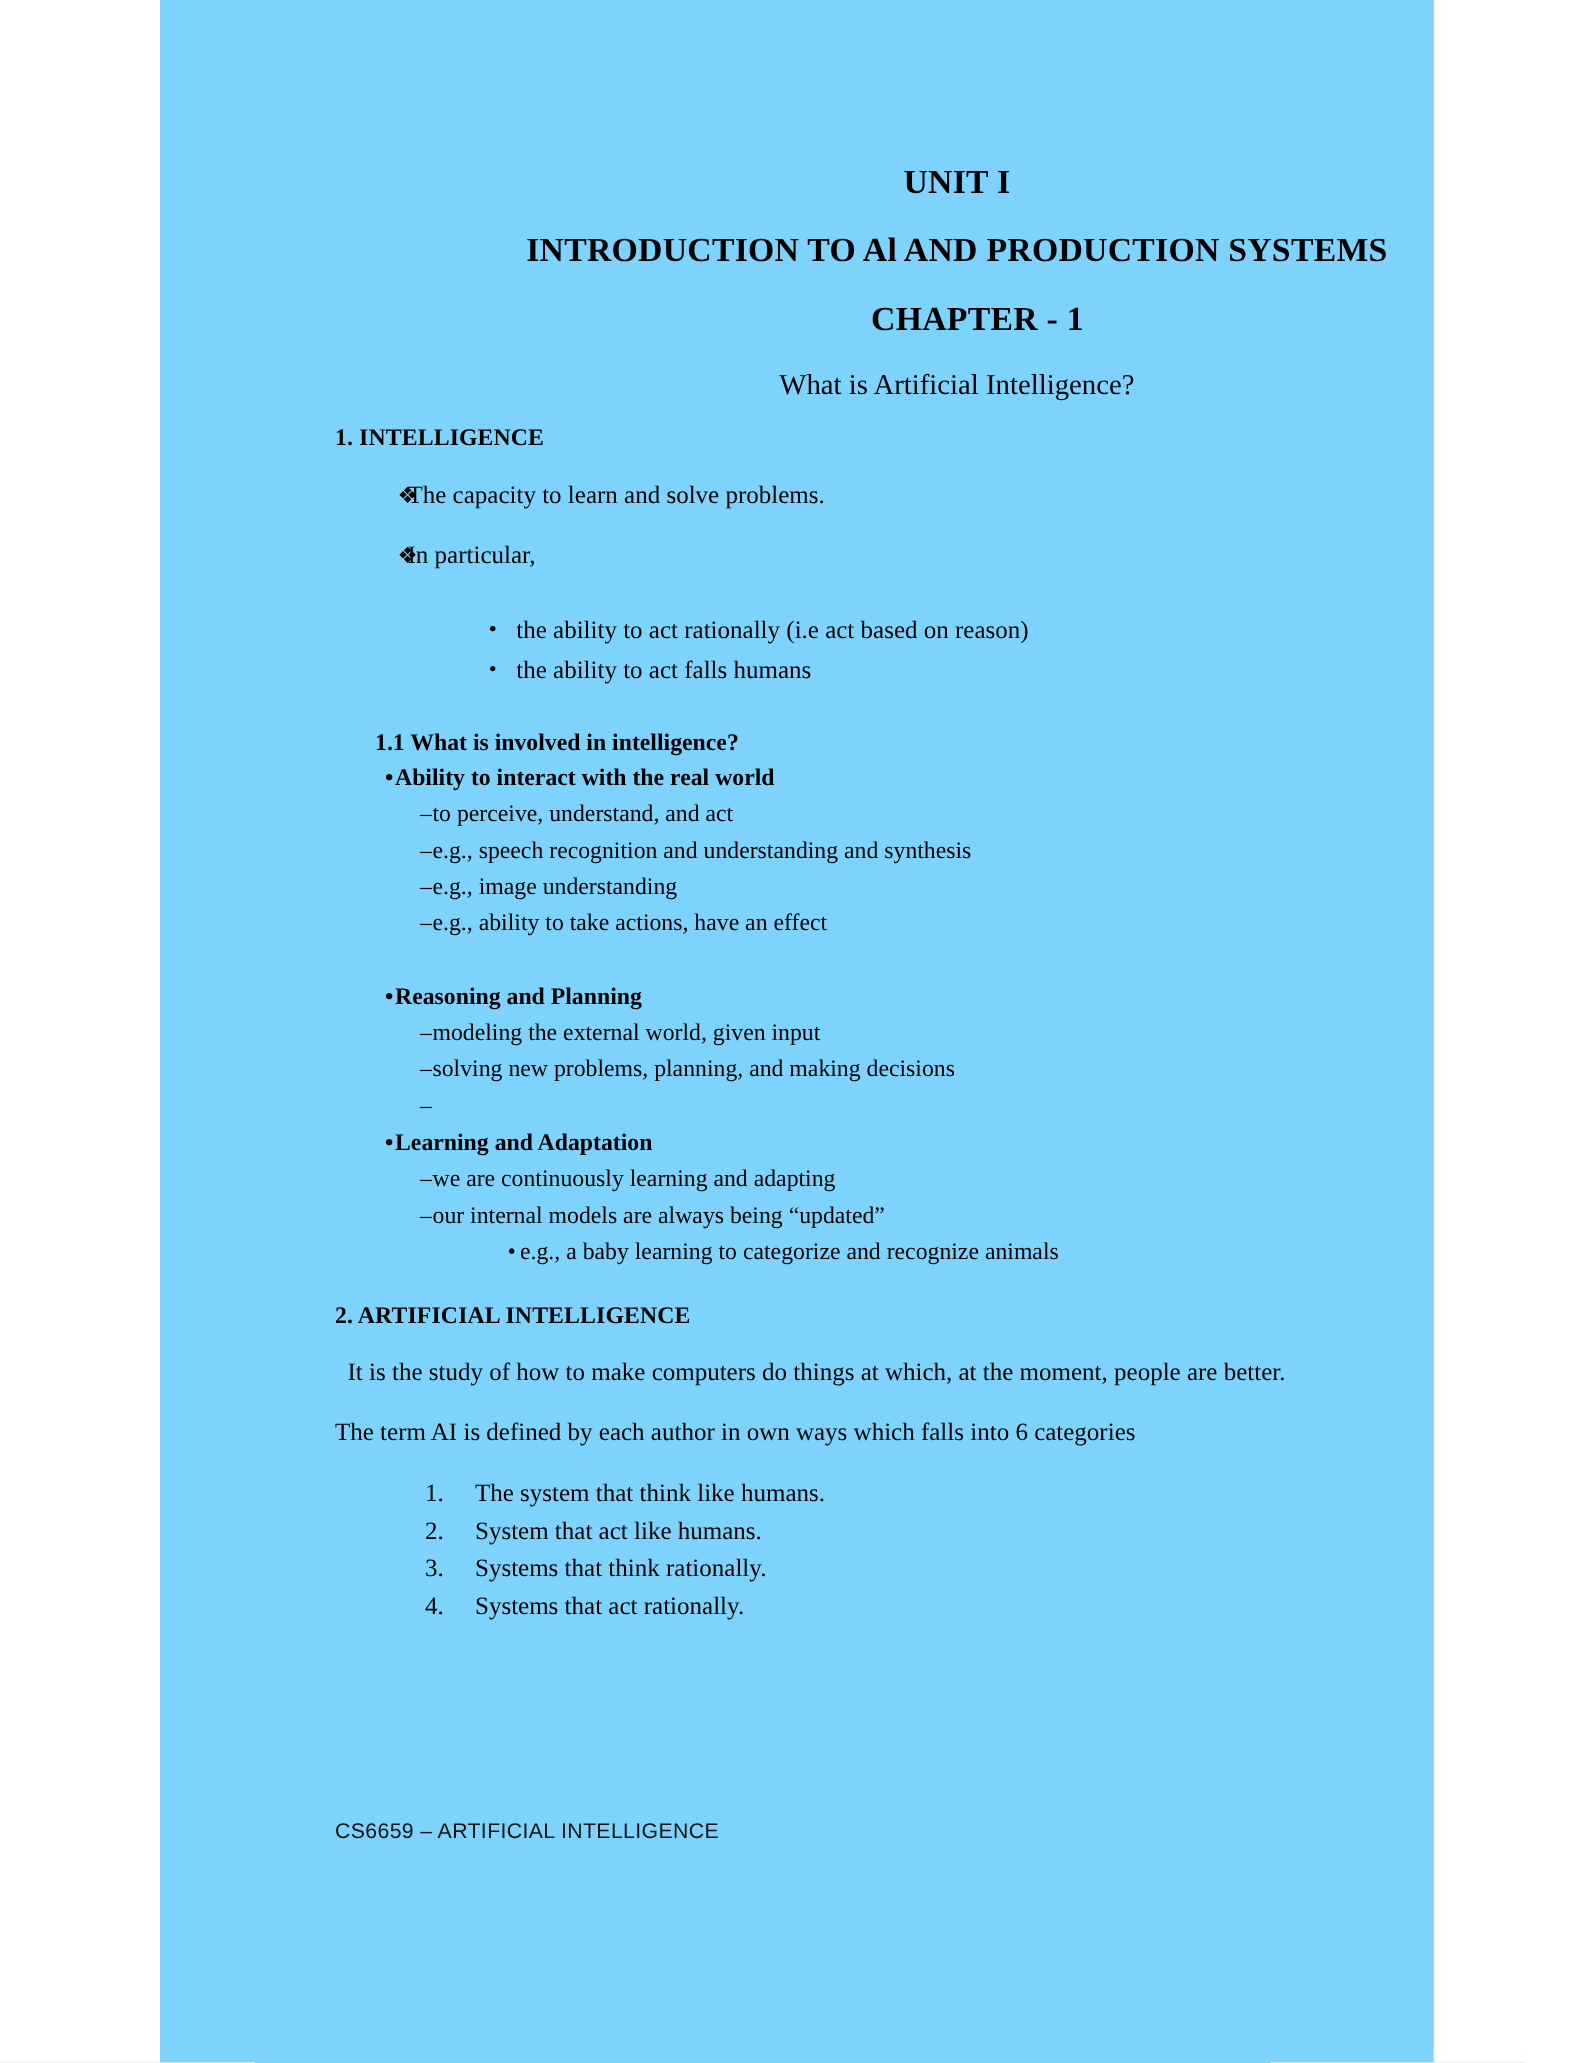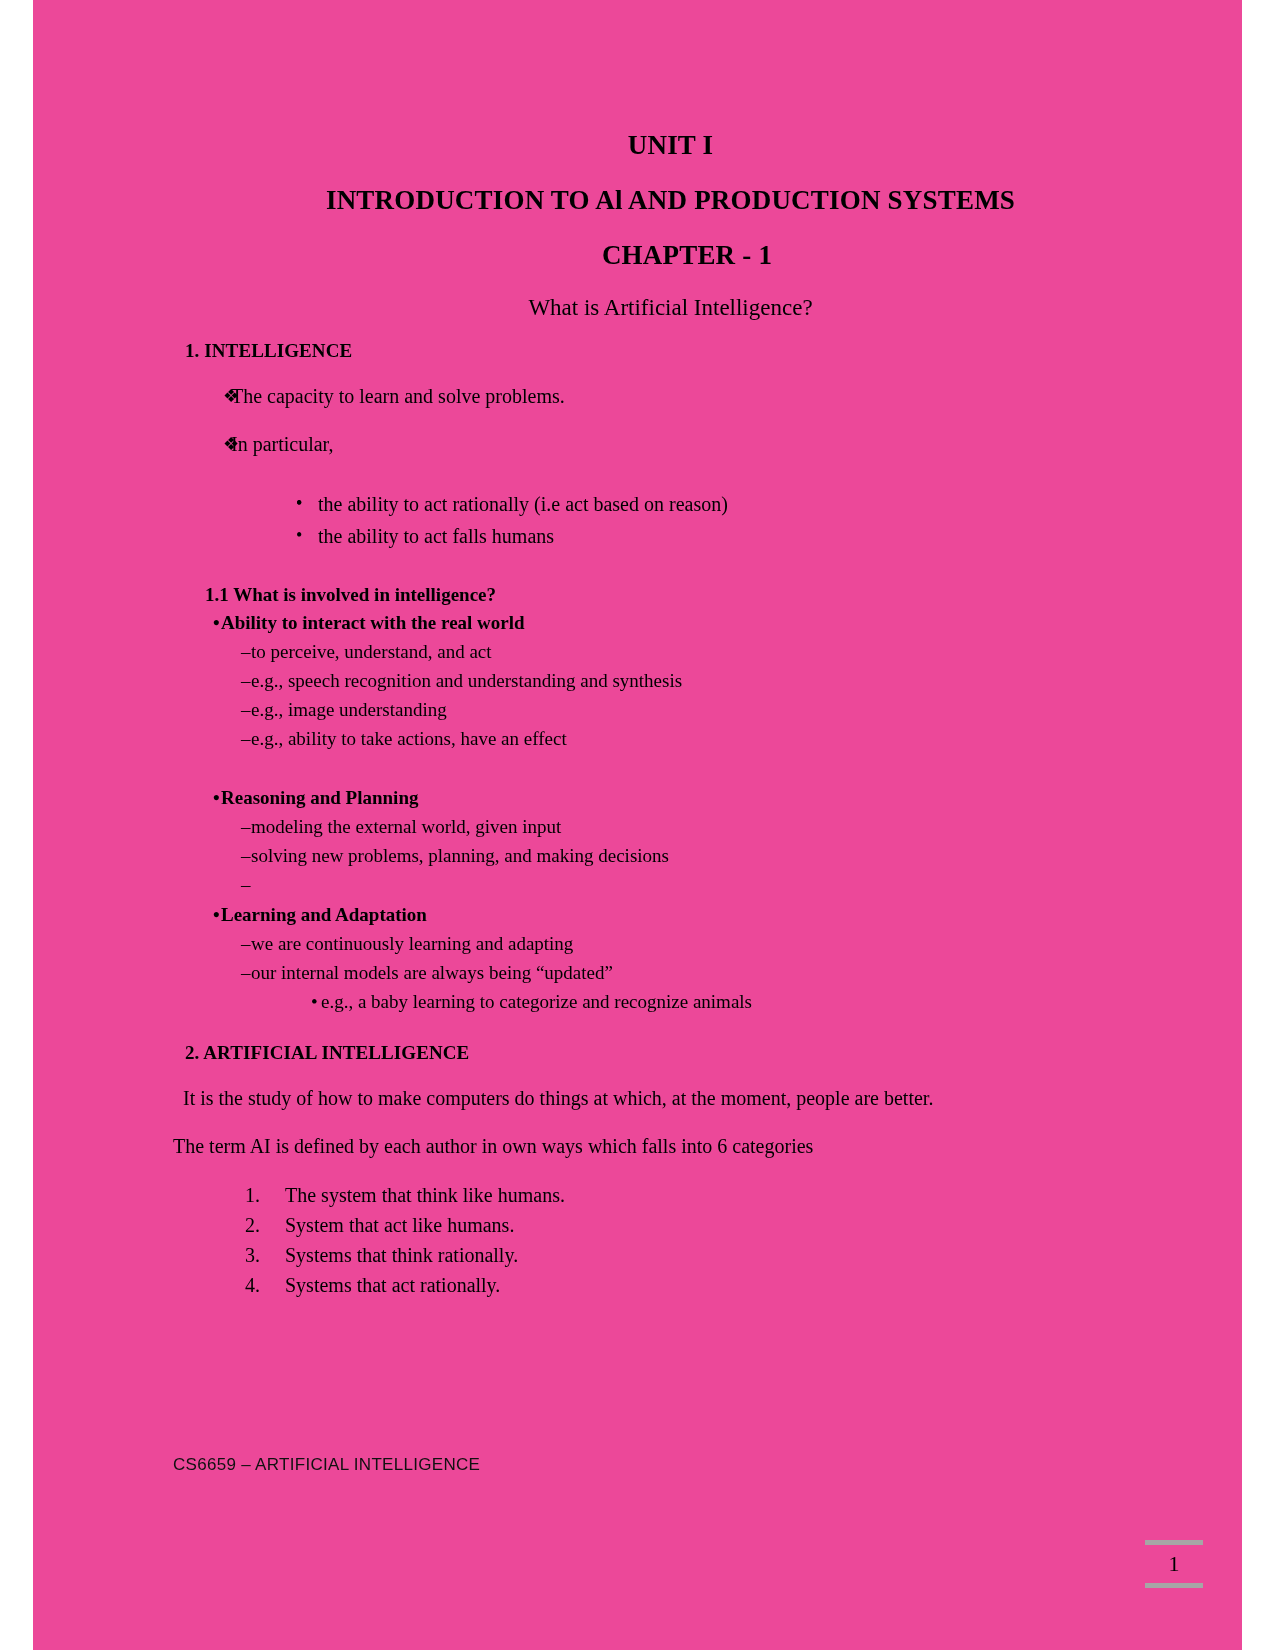--- a/index.html
+++ b/index.html
@@ -7,23 +7,23 @@
     margin: 0;
     padding: 0;
     background: #ffffff;
   }
   body {
     font-family: "Liberation Serif", "DejaVu Serif", serif;
     color: #000000;
   }
   .page {
     position: relative;
-    width: 1209px;
+    width: 1019px;
     height: 1650px;
-    background: #ec4899;
+    background: #7dd3fc;
     margin: 0 auto;
     overflow: hidden;
     box-sizing: border-box;
   }
 
   
   .title-block {
     position: absolute;
     left: 0;
     top: 118px;
@@ -59,21 +59,21 @@
   .body-area {
     position: absolute;
     left: 140px;
     top: 340px;
     width: 1000px;
   }
 
   .sec-head {
     font-size: 19px;
     font-weight: bold;
-    margin: 0 0 0 12px;
+    margin: 0 0 0 0;
     letter-spacing: 0.1px;
   }
   .gap-20 { height: 20px; }
   .gap-26 { height: 26px; }
   .gap-30 { height: 30px; }
 
   
   .dia-list {
     margin: 0;
     padding: 0;

